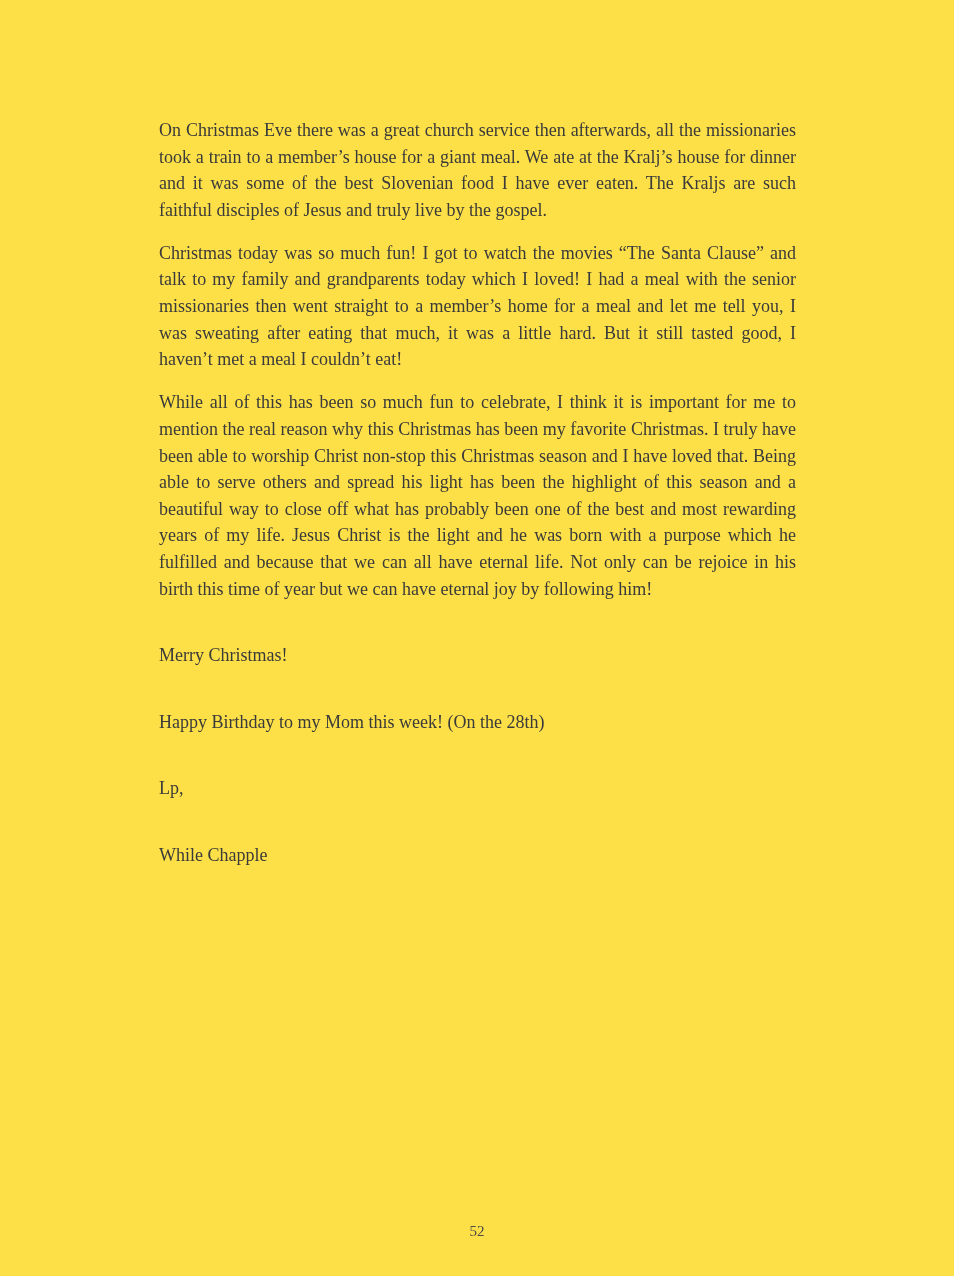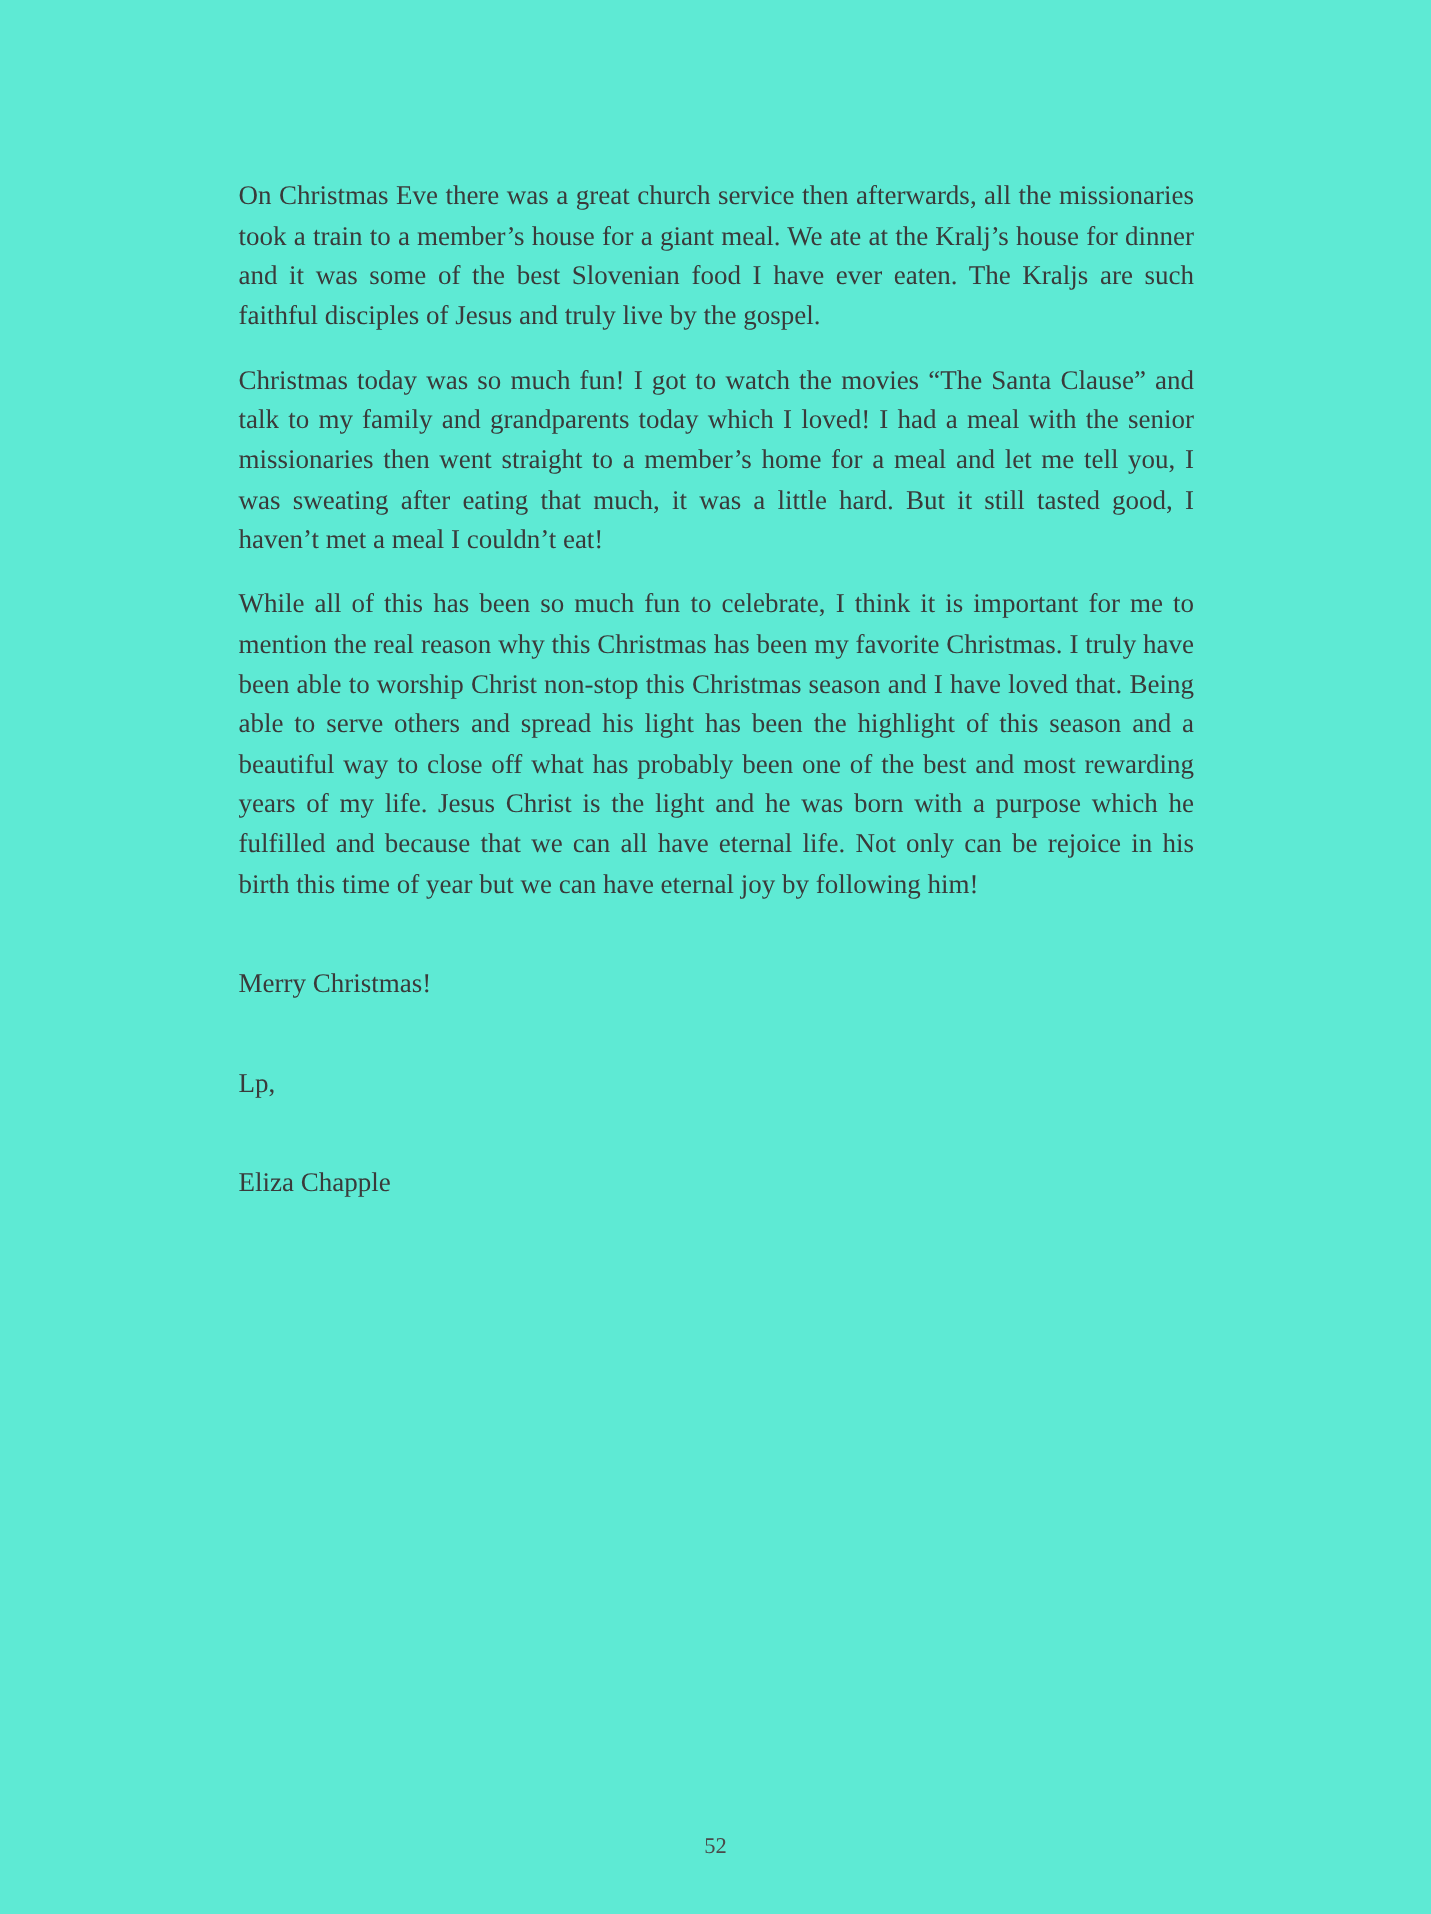--- a/index.html
+++ b/index.html
@@ -4,21 +4,21 @@
 <style>
   html, body {
     margin: 0;
     padding: 0;
     background: #ffffff;
   }
   .page {
     position: relative;
     width: 954px;
     height: 1276px;
-    background: #5eead4;
+    background: #fde047;
     font-family: "Liberation Serif", "DejaVu Serif", serif;
     color: #3a3a3a;
     overflow: hidden;
   }
   .content {
     padding: 117px 158px 0 159px;
   }
   .content p {
     margin: 0 0 16.5px 0;
     font-size: 18px;
@@ -44,17 +44,18 @@
 </style>
 </head>
 <body>
 
 <div class="page">
   <div class="content">
     <p class="body-para">On Christmas Eve there was a great church service then afterwards, all the missionaries took a train to a member’s house for a giant meal. We ate at the Kralj’s house for dinner and it was some of the best Slovenian food I have ever eaten. The Kraljs are such faithful disciples of Jesus and truly live by the gospel.</p>
     <p class="body-para">Christmas today was so much fun! I got to watch the movies “The Santa Clause” and talk to my family and grandparents today which I loved! I had a meal with the senior missionaries then went straight to a member’s home for a meal and let me tell you, I was sweating after eating that much, it was a little hard. But it still tasted good, I haven’t met a meal I couldn’t eat!</p>
     <p class="body-para">While all of this has been so much fun to celebrate, I think it is important for me to mention the real reason why this Christmas has been my favorite Christmas. I truly have been able to worship Christ non-stop this Christmas season and I have loved that. Being able to serve others and spread his light has been the highlight of this season and a beautiful way to close off what has probably been one of the best and most rewarding years of my life. Jesus Christ is the light and he was born with a purpose which he fulfilled and because that we can all have eternal life. Not only can be rejoice in his birth this time of year but we can have eternal joy by following him!</p>
     <p class="closing-line">Merry Christmas!</p>
+    <p class="closing-line">Happy Birthday to my Mom this week! (On the 28th)</p>
     <p class="closing-line">Lp,</p>
-    <p class="closing-line">Eliza Chapple</p>
+    <p class="closing-line">While Chapple</p>
   </div>
   <div class="page-number">52</div>
 </div>
 
 </body></html>

